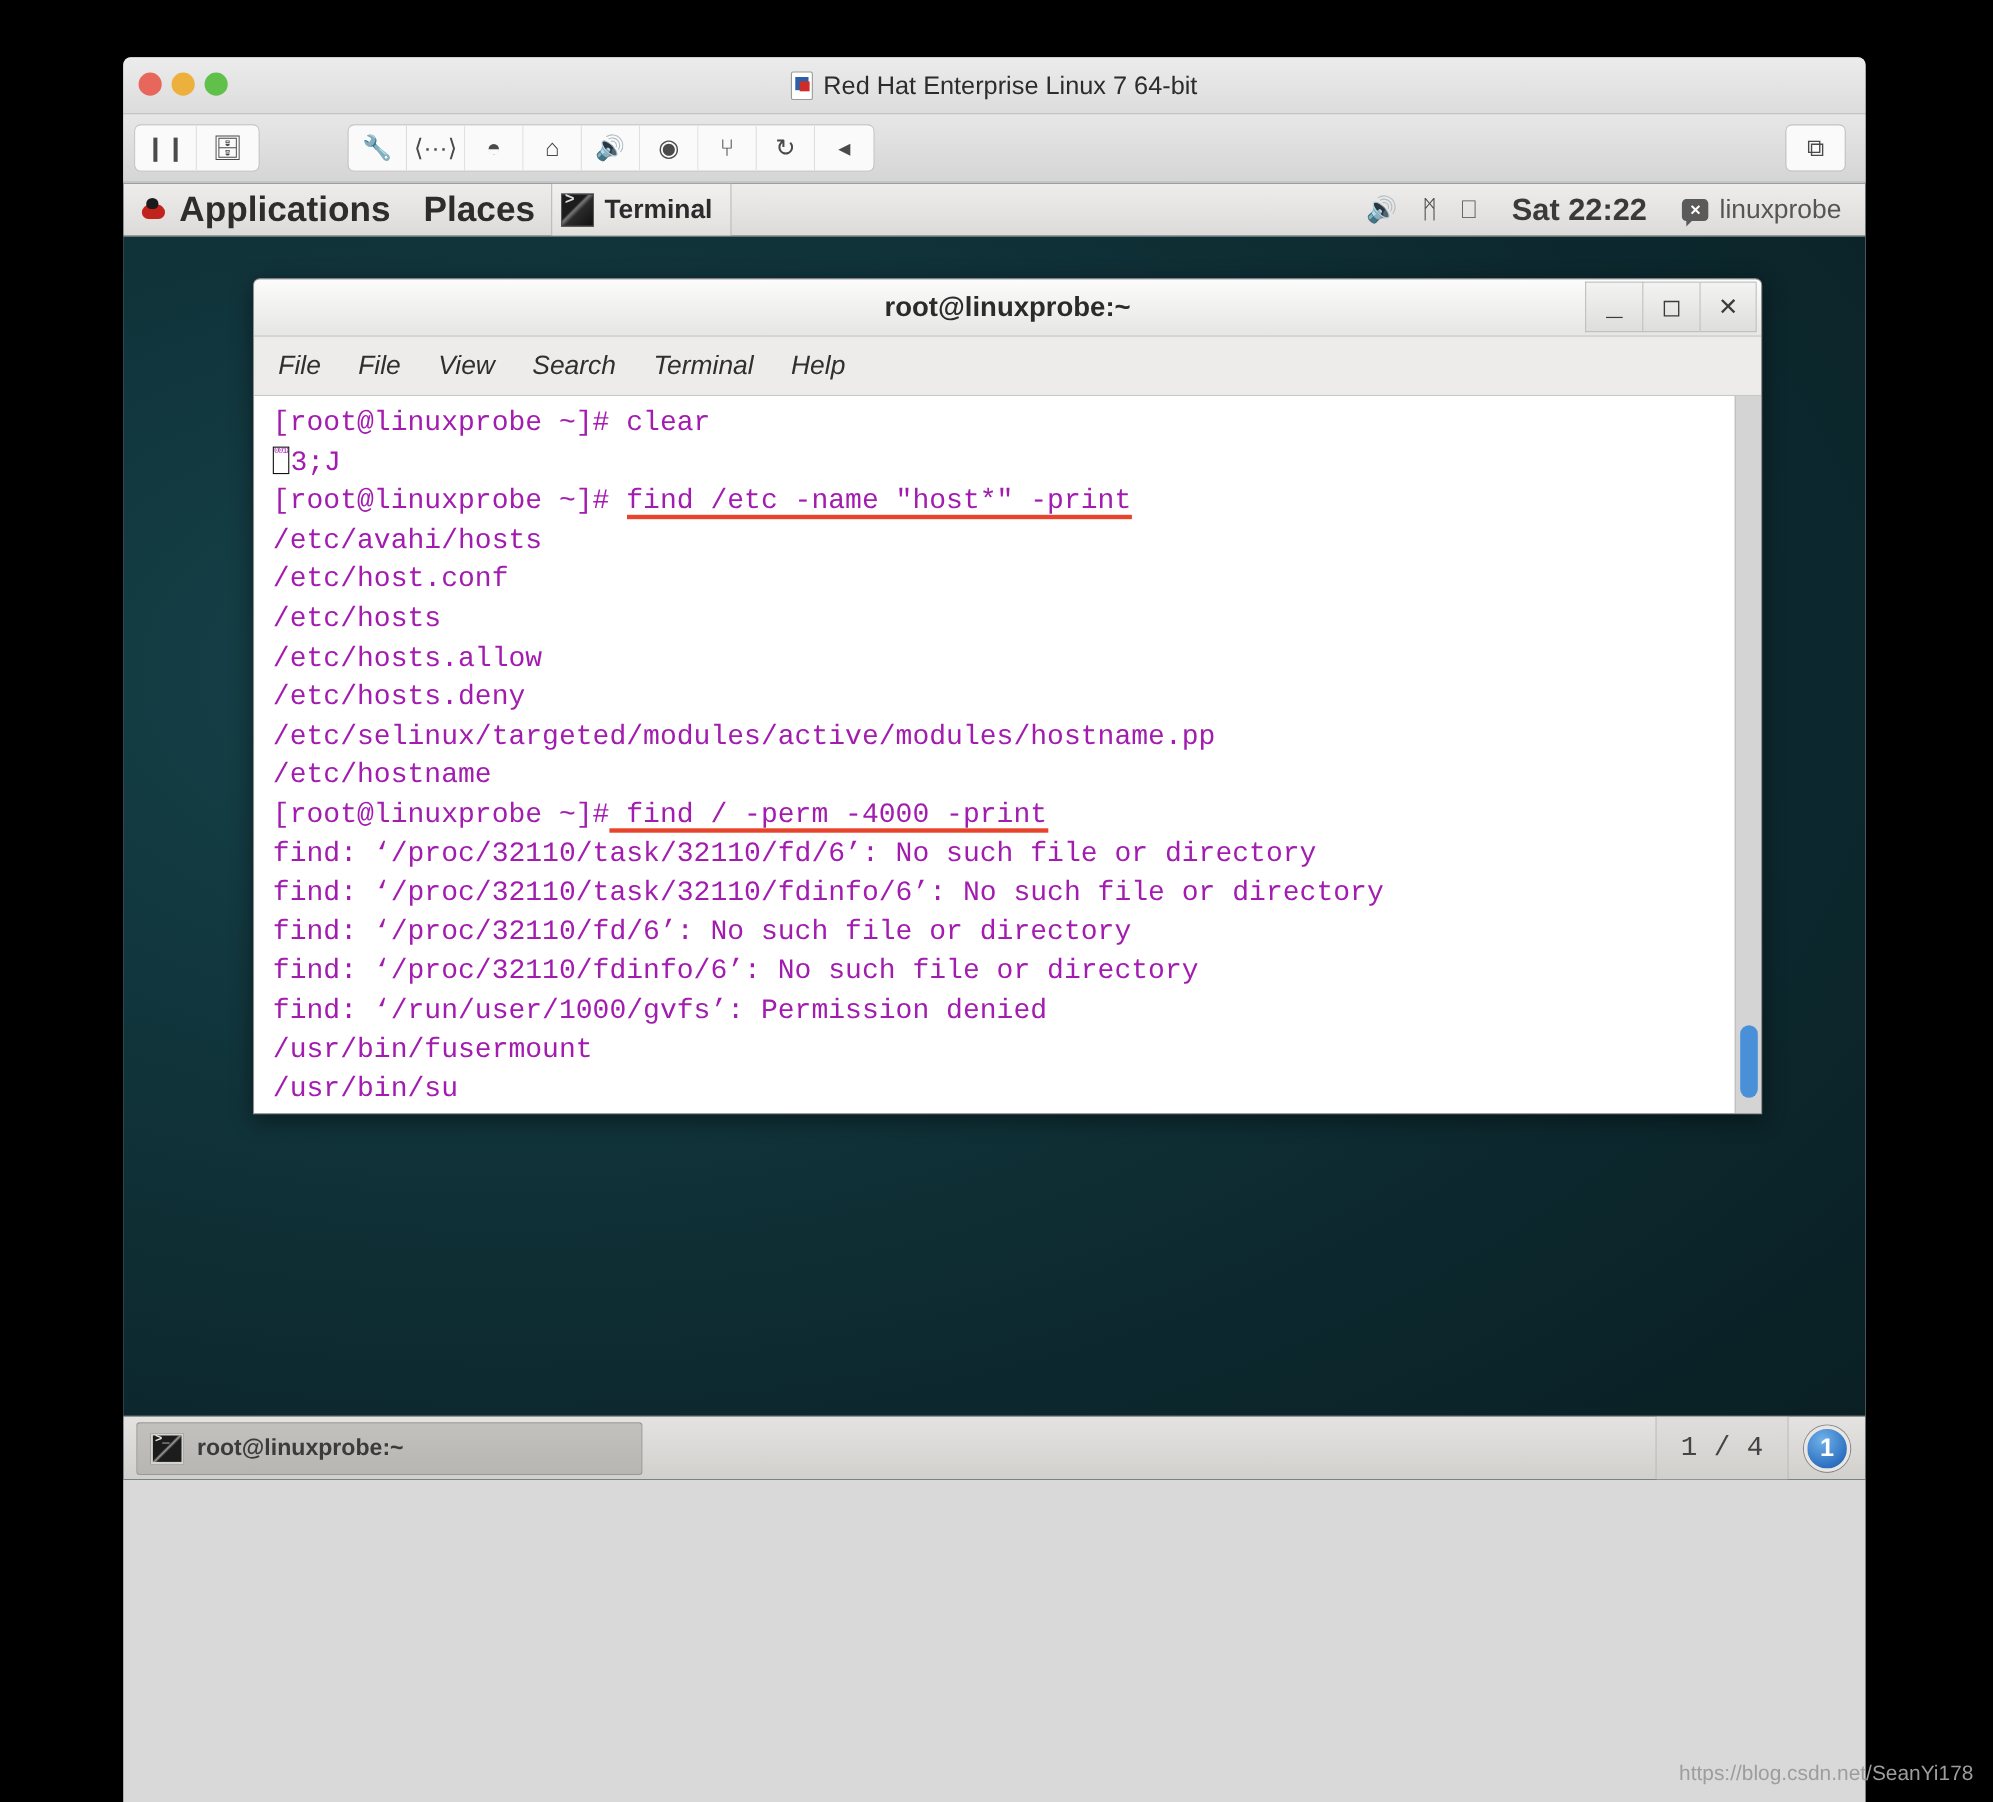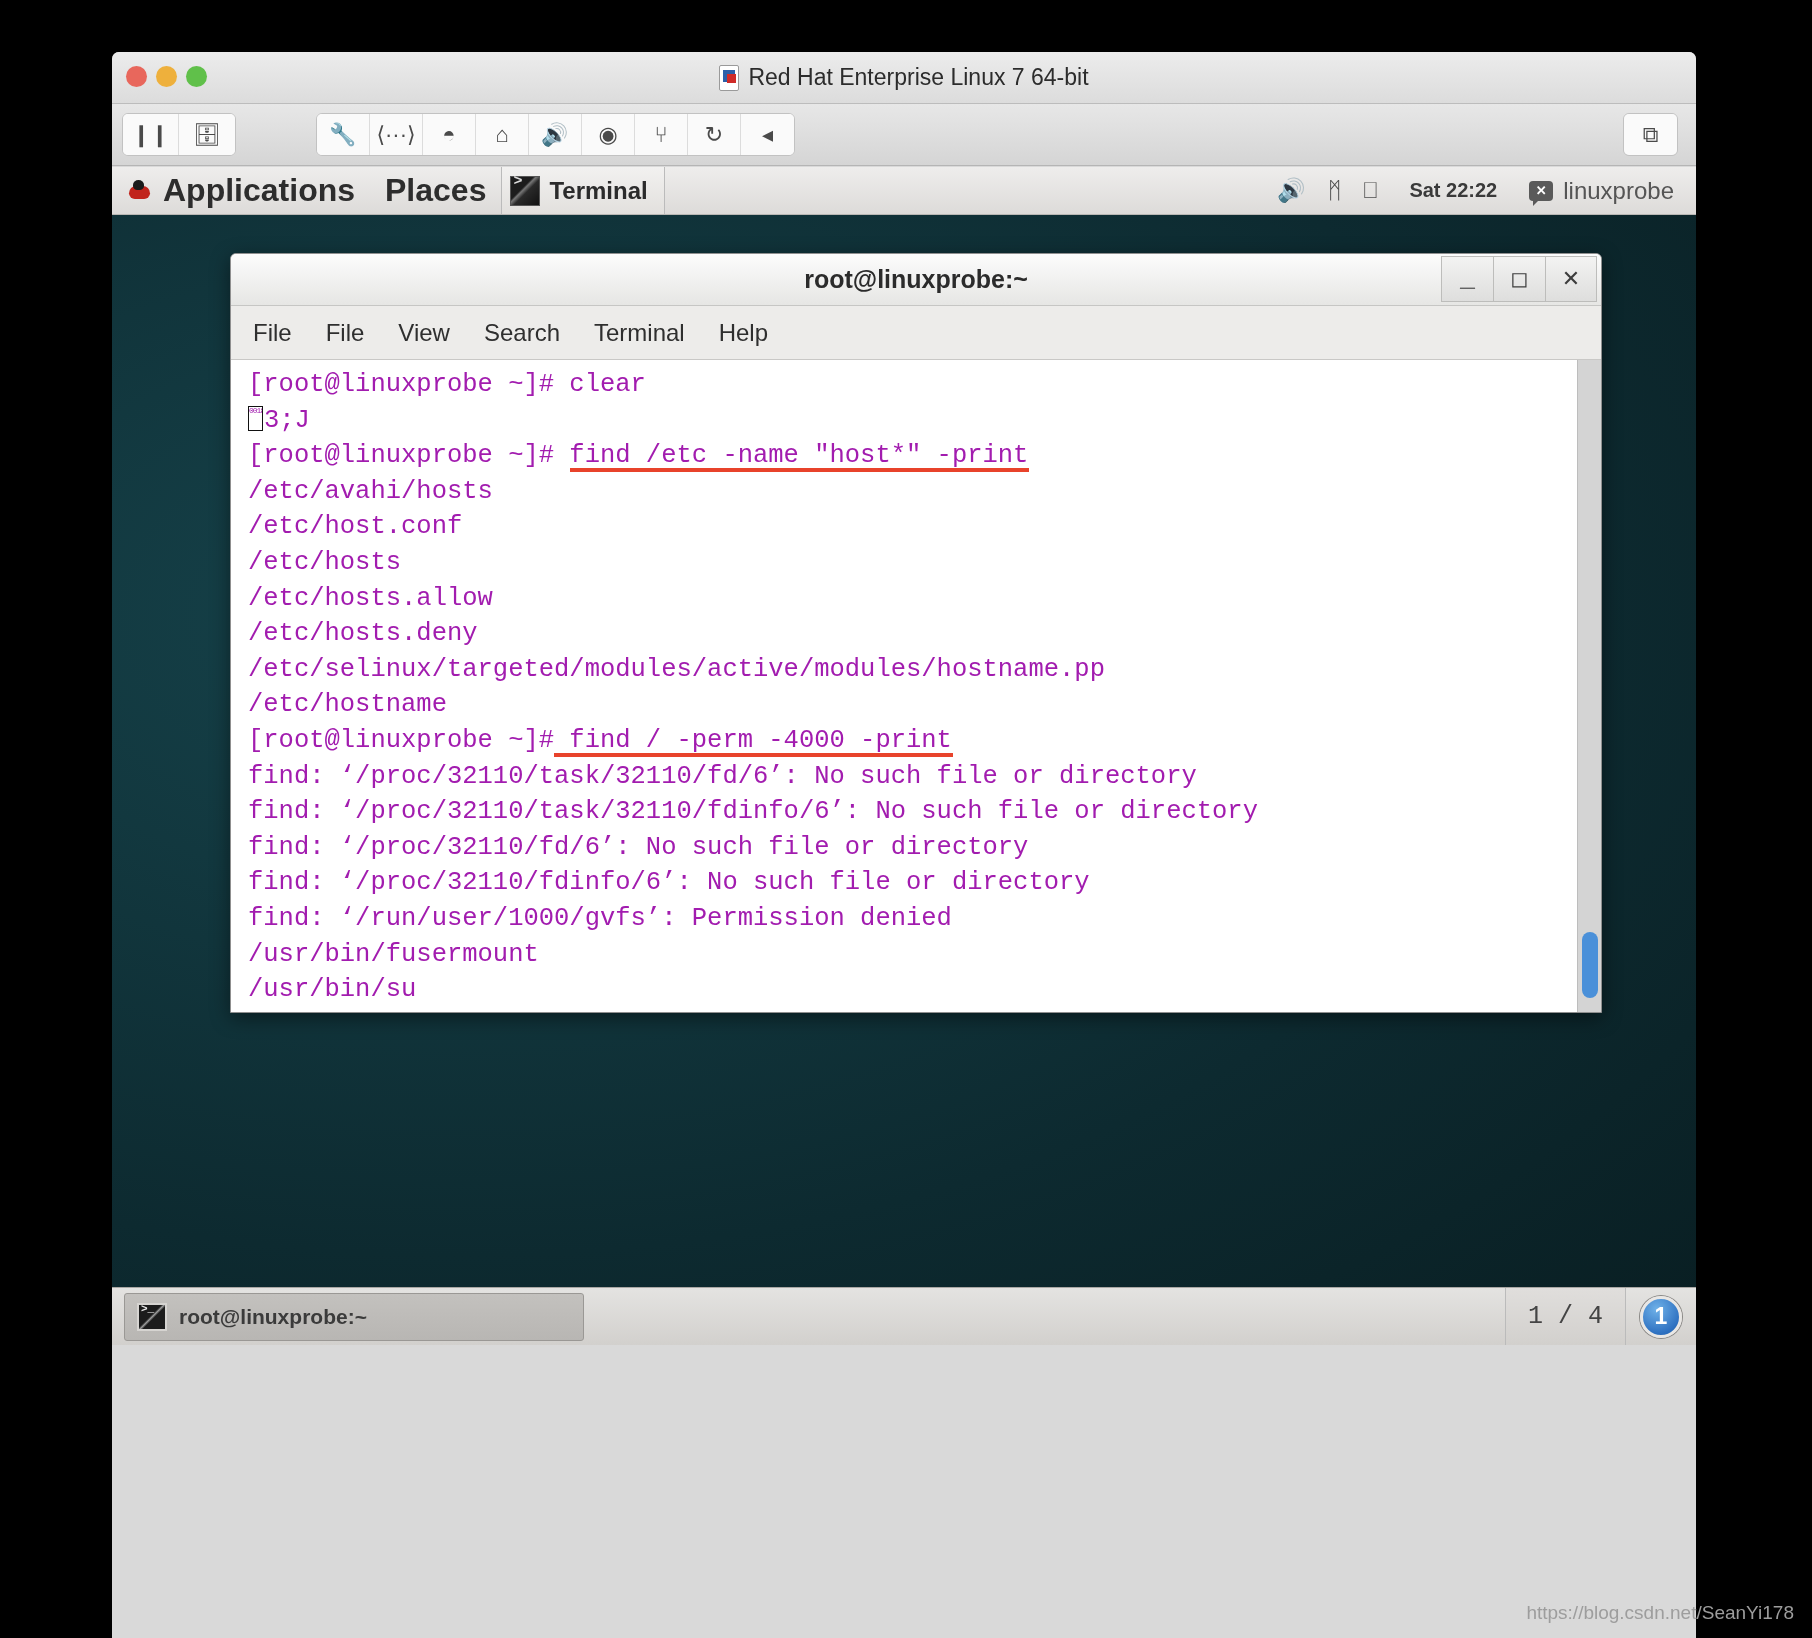--- a/index.html
+++ b/index.html
@@ -145,21 +145,21 @@
   .term-mini::after {
     content: ">"; position: absolute; left: 2px; top: -4px;
     color: #ddd; font-size: 15px; font-family: "Liberation Mono", monospace;
   }
   .gp-right {
     margin-left: auto; display: flex; align-items: center;
     gap: 0; height: 100%; padding-right: 8px;
   }
   .gp-tray { display: flex; align-items: center; gap: 22px; padding: 0 14px; }
   .gp-ico { font-size: 23px; color: #4d4d4d; line-height: 1; }
-  .gp-clock { padding: 0 18px; font-size: 20px; color: #3a3a3a; font-weight: bold; }
+  .gp-clock { padding: 0 18px; font-size: 28px; color: #3a3a3a; font-weight: bold; }
   .gp-user {
     display: flex; align-items: center; gap: 10px;
     padding: 0 14px; font-size: 24px; color: #555;
   }
   .chat-ico {
     width: 24px; height: 20px; background: #5a5a5a;
     border-radius: 4px; position: relative;
     color: #fff; font-size: 13px; font-weight: bold;
     display:flex; align-items:center; justify-content:center;
   }
@@ -257,20 +257,21 @@
     font-size: 22px; color: #3c3c3c;
   }
   .win-btn:last-child { border-right: 1px solid #bdbdbb; }
   .term-menu {
     height: 54px;
     display: flex; align-items: center;
     background: #edecea;
     border-bottom: 1px solid #c9c8c6;
     padding-left: 22px;
     gap: 34px;
+    font-style: italic;
   }
   .menu-item { font-size: 24px; color: #2f2f2f; }
   .term-body {
     flex: 1;
     background: #fff;
     position: relative;
     display: flex;
     overflow: hidden;
   }
   .term-text {

